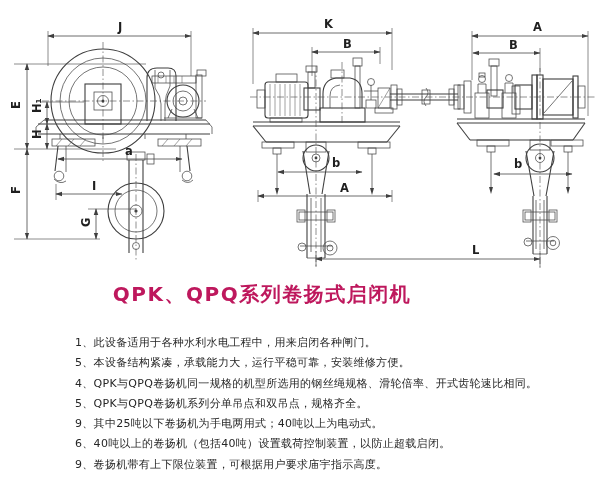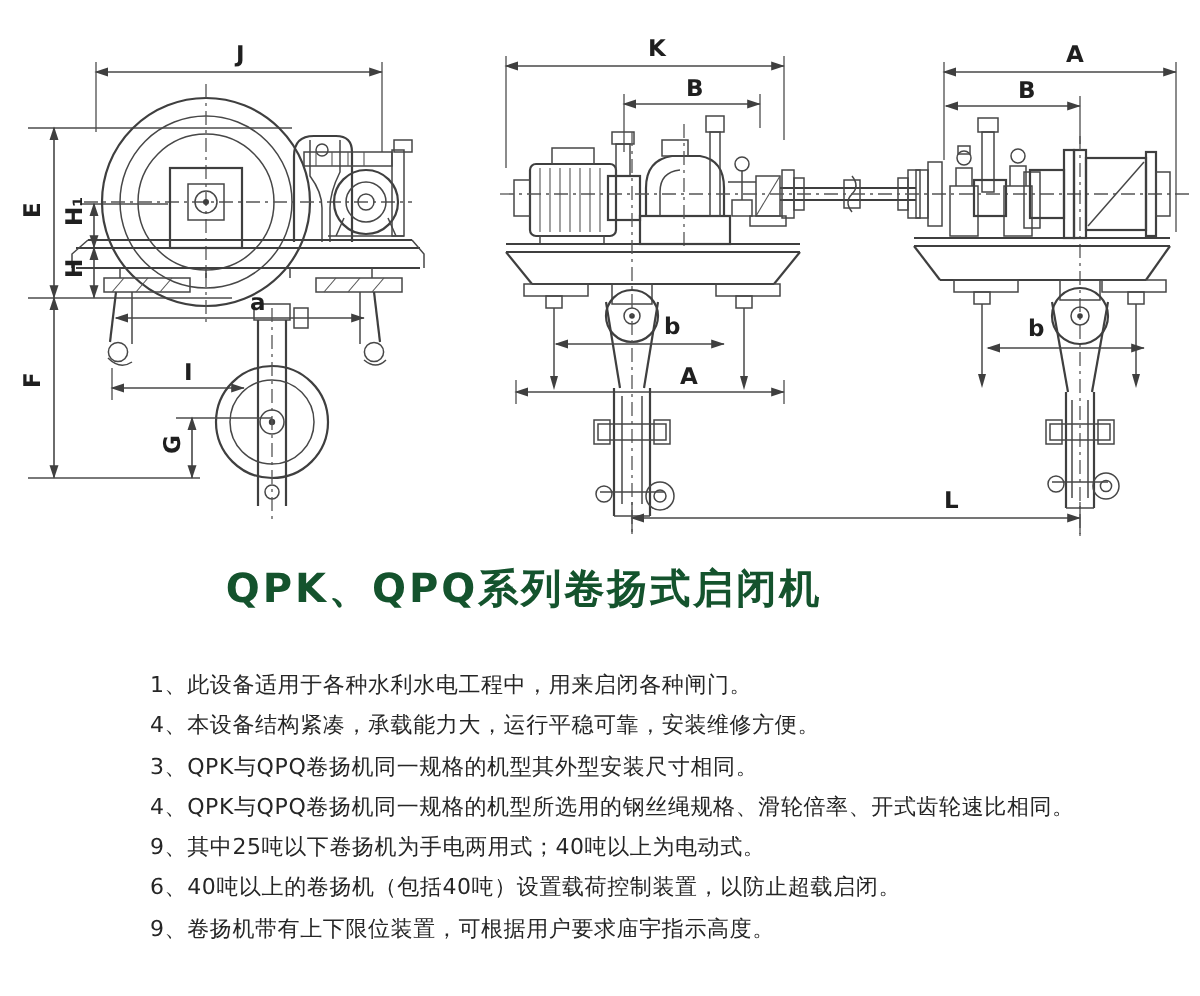--- a/index.html
+++ b/index.html
@@ -9,21 +9,21 @@
   #diagram .o{stroke:#3f3f3f;stroke-width:1.1;fill:none;}
   #diagram .d{stroke:#474747;stroke-width:.75;fill:none;}
   #diagram .h{stroke:#555;stroke-width:.55;fill:none;}
   #diagram .dim{stroke:#474747;stroke-width:.8;fill:none;}
   #diagram .ext{stroke:#4d4d4d;stroke-width:.65;fill:none;}
   #diagram .cl{stroke:#555;stroke-width:.65;fill:none;stroke-dasharray:7 2.5 1.5 2.5;}
   #diagram .fl{fill:#3f3f3f;stroke:none;}
   #diagram text{fill:#1f1f1f;stroke:none;font-size:11.5px;font-weight:600;
         font-family:"DejaVu Sans","Liberation Sans",sans-serif;}
   .title{position:absolute;top:281px;left:0;width:524px;text-align:center;
-         font-size:20px;font-weight:700;letter-spacing:1.5px;color:#14532d;}
+         font-size:20px;font-weight:700;letter-spacing:1.5px;color:#be185d;}
   .notes{position:absolute;top:333px;left:75px;width:512px;
          font-size:11px;line-height:20.3px;color:#262626;letter-spacing:.3px;white-space:nowrap;}
 </style>
 </head>
 <body>
 
 <div class="page">
 
   <svg id="diagram" viewBox="0 0 600 268">
     <defs>
@@ -312,21 +312,21 @@
         <text x="509" y="43">B</text>
         <text x="514" y="162">b</text>
         <text x="472" y="248">L</text>
       </g>
   </svg>
 
   <div class="title">QPK、QPQ系列卷扬式启闭机</div>
 
   <div class="notes">
     <div>1、此设备适用于各种水利水电工程中，用来启闭各种闸门。</div>
-    <div>4、本设备结构紧凑，承载能力大，运行平稳可靠，安装维修方便。</div>
-    <div>3、QPK与QPQ卷扬机同一规格的机型其外型安装尺寸相同。</div>
+    <div>5、本设备结构紧凑，承载能力大，运行平稳可靠，安装维修方便。</div>
     <div>4、QPK与QPQ卷扬机同一规格的机型所选用的钢丝绳规格、滑轮倍率、开式齿轮速比相同。</div>
+    <div>5、QPK与QPQ卷扬机系列分单吊点和双吊点，规格齐全。</div>
     <div>9、其中25吨以下卷扬机为手电两用式；40吨以上为电动式。</div>
     <div>6、40吨以上的卷扬机（包括40吨）设置载荷控制装置，以防止超载启闭。</div>
     <div>9、卷扬机带有上下限位装置，可根据用户要求庙宇指示高度。</div>
   </div>
 
 </div>
 
 </body></html>

